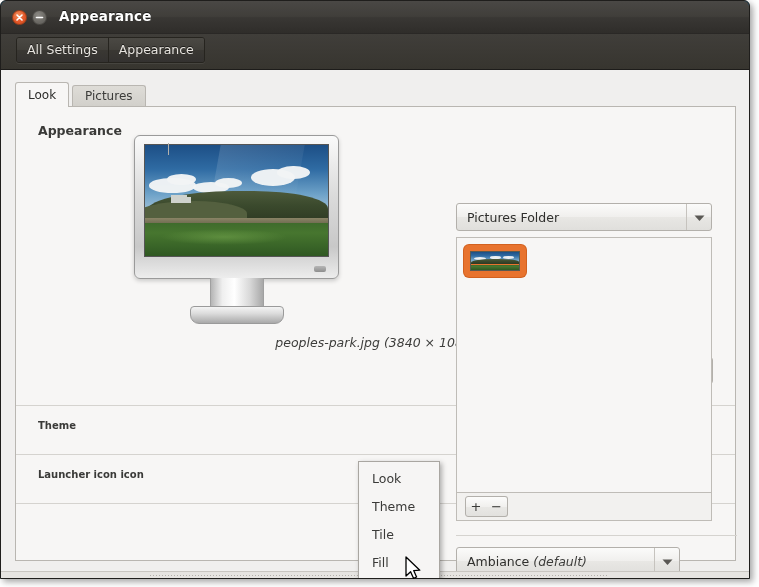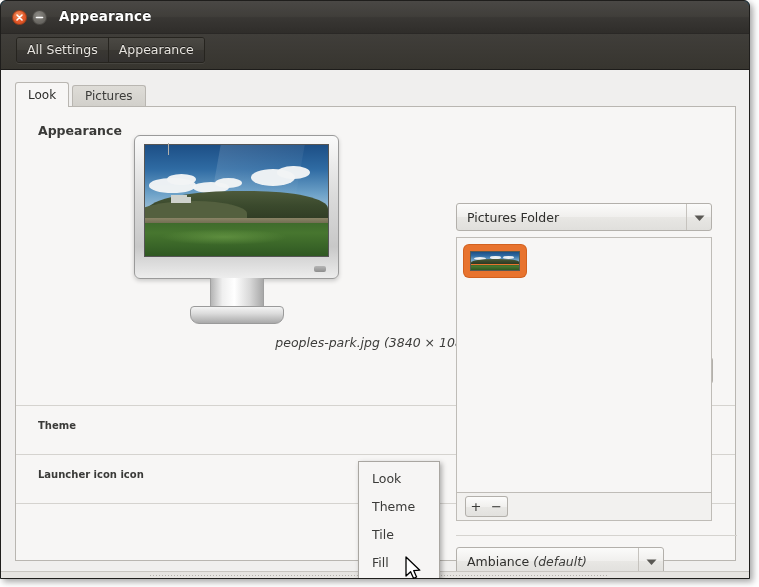--- a/index.html
+++ b/index.html
@@ -382,21 +382,21 @@
     cursor: default;
   }
   #tb-add { left: 8px; border-radius: 3px 0 0 3px; }
   #tb-remove { left: 29px; border-radius: 0 3px 3px 0; border-left: none; }
 
   #hr-right { position:absolute; left: 440px; top: 428px; width: 281px; height:1px; background:#d5d3cf; }
 
   #theme-combo {
     position: absolute;
     left: 440px; top: 440px;
-    width: 208px; height: 28px;
+    width: 224px; height: 28px;
     border: 1px solid #b3b0ab;
     border-radius: 3px;
     box-sizing: border-box;
     background: linear-gradient(to bottom, #fbfbfa 0%, #f0efed 50%, #e8e7e4 51%, #e0dfdc 100%);
     cursor: default;
   }
   #theme-default { font-style: italic; color:#3d3d3b; }
   #slider-tick {
     position: absolute;
     left: 152px; top: 36px;

